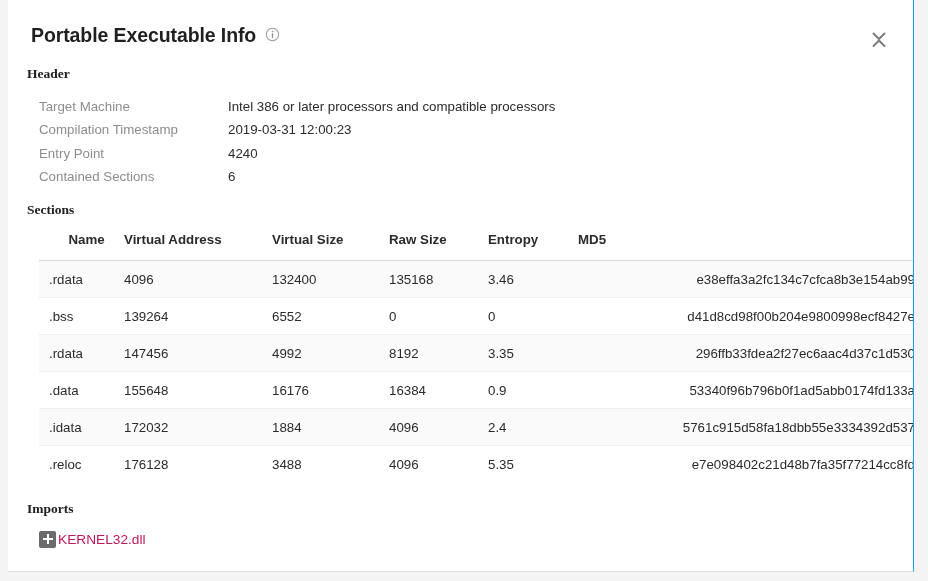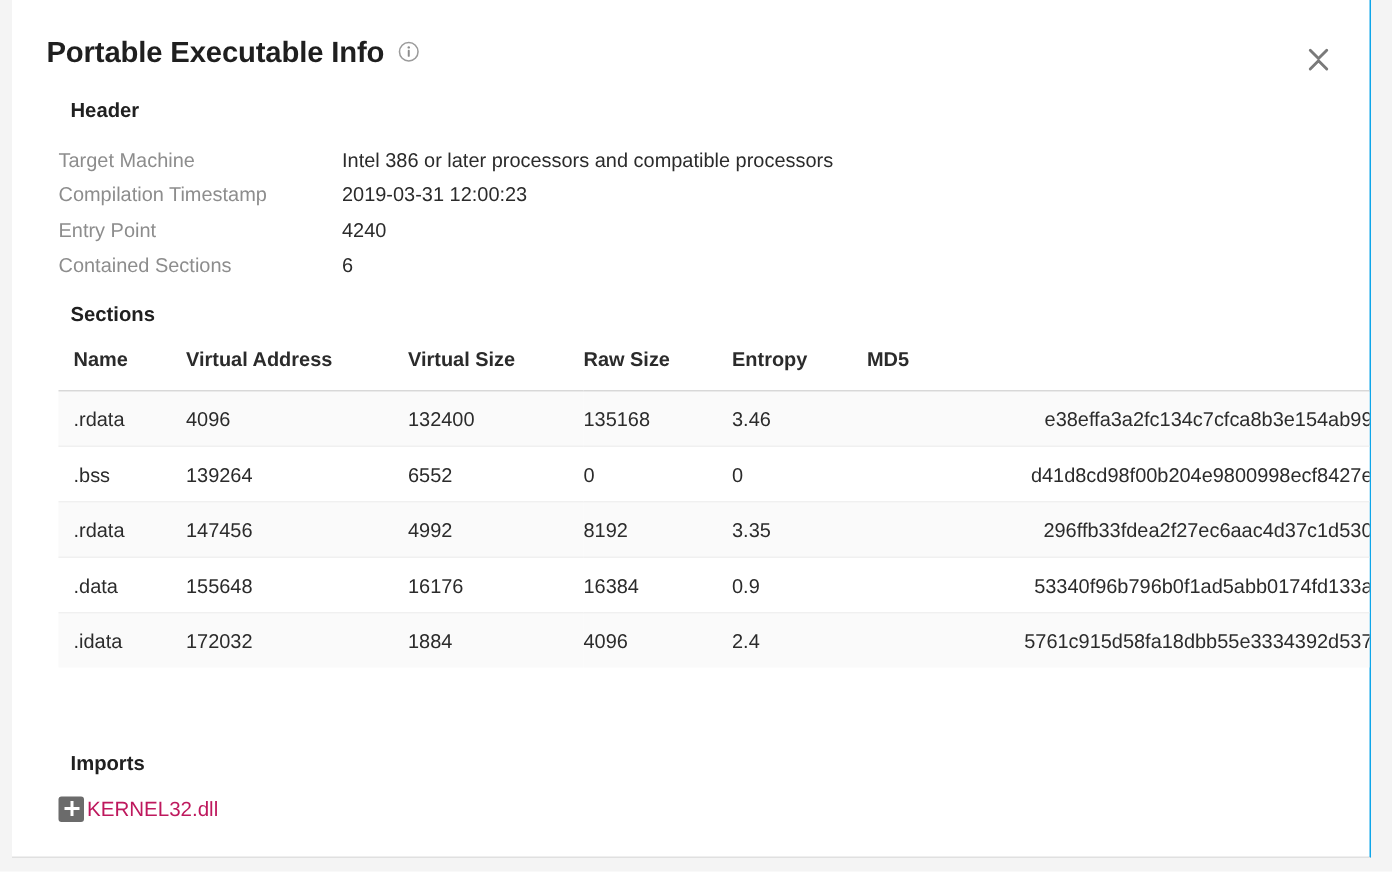--- a/index.html
+++ b/index.html
@@ -78,25 +78,26 @@
     top: 4px;
     width: 24px;
     height: 26px;
     cursor: pointer;
   }
   .collapse-toggle svg { display:block; }
 
   
   .sec-heading {
     position: absolute;
-    left: 39px;
+    left: 19px;
     font-size: 13.5px;
     font-weight: bold;
     color: #202020;
     letter-spacing: 0px;
+    font-family: Liberation Serif, serif;
   }
   #heading-header  { top: 66px; }
   #heading-sections{ top: 202px; }
   #heading-imports { top: 501px; }
 
   
   .kv-list {
     position: absolute;
     left: 31px;
     top: 95px;
@@ -155,21 +156,21 @@
   .sections-table tbody tr:last-child td {
     border-bottom: none;
   }
   
   .col-name   { width: 75px;  padding-left: 10px !important; }
   .col-vaddr  { width: 148px; }
   .col-vsize  { width: 117px; margin-top: 16px; }
   .col-rsize  { width: 99px;  }
   .col-ent    { width: 90px;  }
   .col-md5    { width: 337px; text-align: right; }
-  th.col-name { padding-left: 10px !important; }
+  th.col-name { padding-left: 10px !important; text-align: center; }
 
   
   .imports-list {
     position: absolute;
     left: 31px;
     top: 528px;
   }
   .import-item {
     display: flex;
     align-items: center;
@@ -291,20 +292,28 @@
             <td class="col-md5">53340f96b796b0f1ad5abb0174fd133a</td>
           </tr>
           <tr>
             <td class="col-name">.idata</td>
             <td class="col-vaddr">172032</td>
             <td class="col-vsize">1884</td>
             <td class="col-rsize">4096</td>
             <td class="col-ent">2.4</td>
             <td class="col-md5">5761c915d58fa18dbb55e3334392d537</td>
           </tr>
+          <tr>
+            <td class="col-name">.reloc</td>
+            <td class="col-vaddr">176128</td>
+            <td class="col-vsize">3488</td>
+            <td class="col-rsize">4096</td>
+            <td class="col-ent">5.35</td>
+            <td class="col-md5">e7e098402c21d48b7fa35f77214cc8fd</td>
+          </tr>
         </tbody>
       </table>
 
       <div class="sec-heading" id="heading-imports">Imports</div>
 
       <div class="imports-list">
         <div class="import-item">
           <span class="expander"></span>
           <span class="import-name">KERNEL32.dll</span>
         </div>

